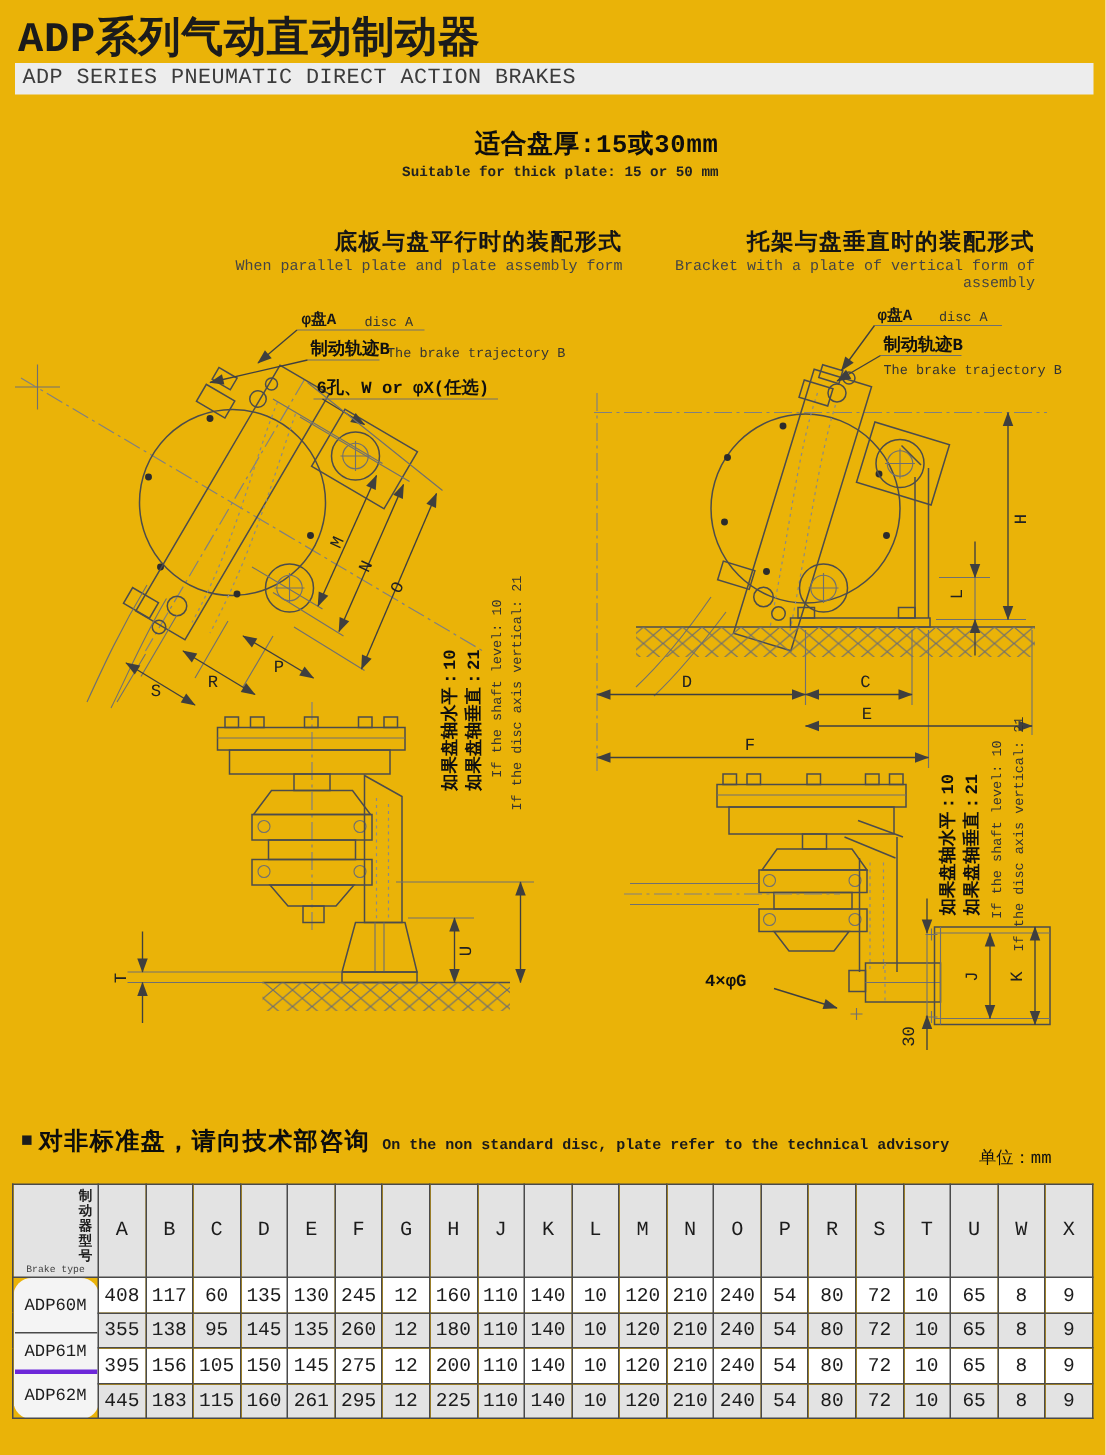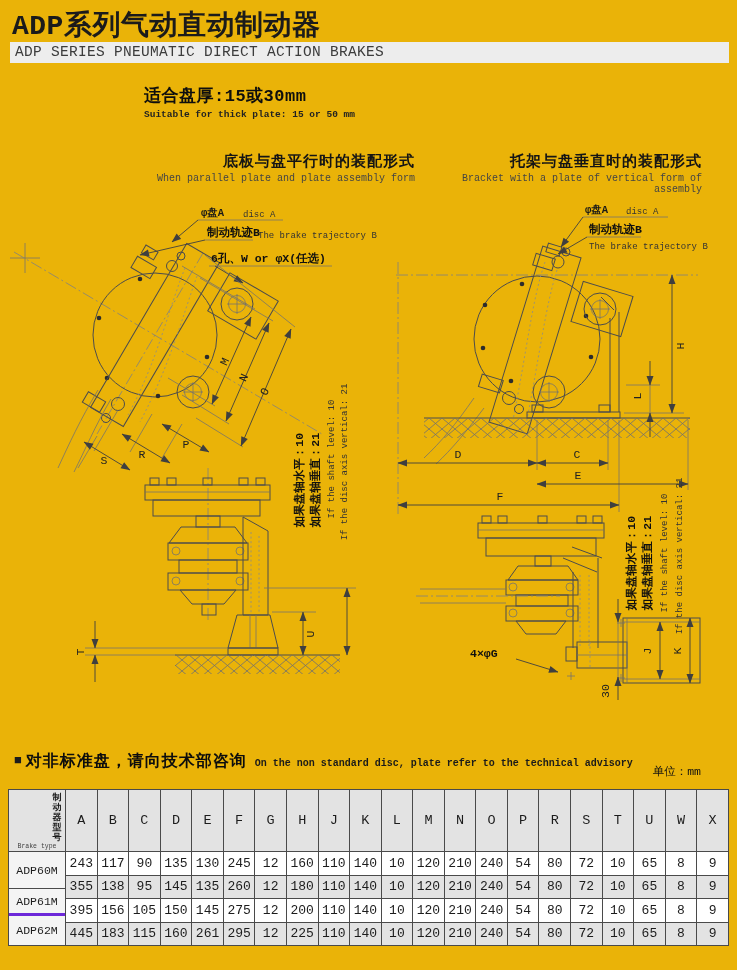--- a/index.html
+++ b/index.html
@@ -2,28 +2,28 @@
 <html><head>
 <meta charset="utf-8">
 <style>
   html,body { margin:0; padding:0; background:#fff; }
   .page { position:relative; width:737px; height:970px; background:#eab308;
           font-family:Liberation Mono, monospace; overflow:hidden; color:#1c1c1c; }
   .abs { position:absolute; }
   .h1 { left:12px; top:6px; font-size:28px; font-weight:600; color:#1b1b1b; letter-spacing:.5px; }
   .hband { left:10px; top:42px; width:719px; height:21px; background:#ededed; }
   .hband span { position:absolute; left:5px; top:2px; font-size:14.5px; color:#3c3c3c; letter-spacing:.3px; }
-  .intro { left:144px; top:84px; width:320px; text-align:left; }
+  .intro { left:159px; top:84px; width:320px; text-align:right; }
   .intro .cnl { font-size:17px; font-weight:700; color:#0e0e0e; letter-spacing:.5px; }
   .intro .enl { font-size:9.5px; font-weight:700; color:#222; margin-top:2px; }
   .dtitle { text-align:right; }
   .dtitle .tcn { font-size:15px; font-weight:600; color:#151515; letter-spacing:1px; }
   .dtitle .ten { font-size:10px; color:#444; margin-top:2px; }
   .dtitle-left { left:75px; top:152px; width:340px; }
-  .dtitle-right { left:412px; top:152px; width:290px; }
+  .dtitle-right { left:400px; top:152px; width:290px; }
   svg.draw { position:absolute; left:0; top:148px; }
   .ln   { stroke:#4c4c4c; stroke-width:1; fill:none; }
   .thin { stroke:#707070; stroke-width:.75; fill:none; }
   .dot  { stroke:#8a8a8a; stroke-width:.8; fill:none; stroke-dasharray:2 2.6; }
   .cl   { stroke:#808080; stroke-width:.8; fill:none; stroke-dasharray:12 3 2 3; }
   .dim  { stroke:#3f3f3f; stroke-width:.9; fill:none; marker-start:url(#ma); marker-end:url(#ma); }
   .dimE { stroke:#3f3f3f; stroke-width:.9; fill:none; marker-end:url(#ma); }
   .dotf { fill:#2c2c2c; stroke:none; }
   text.cn  { font-size:10.5px; font-weight:600; fill:#181818; }
   text.cnb { font-size:11.5px; font-weight:600; fill:#101010; }
@@ -35,21 +35,21 @@
   .advisory .aen { font-size:10px; font-weight:700; color:#1a1a1a; margin-left:8px; }
   .unit { right:36px; top:764px; font-size:11.5px; color:#111; }
   .spec { position:absolute; left:8px; top:789px; border-collapse:collapse; table-layout:fixed; width:721px; }
   .spec td { border:1px solid #4a4a4a; text-align:center; font-size:13px; color:#1c1c1c;
              padding:0; height:22px; background:#fff; overflow:hidden; }
   .spec col.c0 { width:57px; }
   .spec tr.hd td { background:#e3e3e3; height:27px; font-size:13.5px; }
   .spec tr.even td { background:#e3e3e3; }
   .mh1 { font-size:9px; font-weight:600; line-height:10px; margin-top:3px;padding-left:40px; }
   .mh2 { font-size:6.5px; color:#444; line-height:8px; }
-  .spec td.mc { background:#f4f4f4; vertical-align:top; }
+  .spec td.mc { background:#f4f4f4; vertical-align:top;border-radius:12px; }
   .mwrap { display:flex; flex-direction:column; height:93px; font-size:11.5px; }
   .mseg { display:flex; align-items:center; justify-content:center; }
   .mseg1 { height:36px; border-bottom:1px solid #4a4a4a; }
   .mseg2 { height:24px; border-bottom:3px solid #6d28d9; }
   .mseg3 { flex:1; }
   .ftnotes { right:20px; top:916px; text-align:right; }
   .fcn { font-size:12px; color:#161616; letter-spacing:1px; }
   .fen { font-size:9.5px; color:#333; margin-top:5px; }
 </style>
 </head>
@@ -384,23 +384,23 @@
       <td>X</td>
     </tr>
     <tr class="odd">
       <td class="mc" rowspan="4">
         <div class="mwrap">
           <div class="mseg mseg1">ADP60M</div>
           <div class="mseg mseg2">ADP61M</div>
           <div class="mseg mseg3">ADP62M</div>
         </div>
       </td>
-      <td>243</td>
+      <td>408</td>
       <td>117</td>
-      <td>90</td>
+      <td>60</td>
       <td>135</td>
       <td>130</td>
       <td>245</td>
       <td>12</td>
       <td>160</td>
       <td>110</td>
       <td>140</td>
       <td>10</td>
       <td>120</td>
       <td>210</td>

